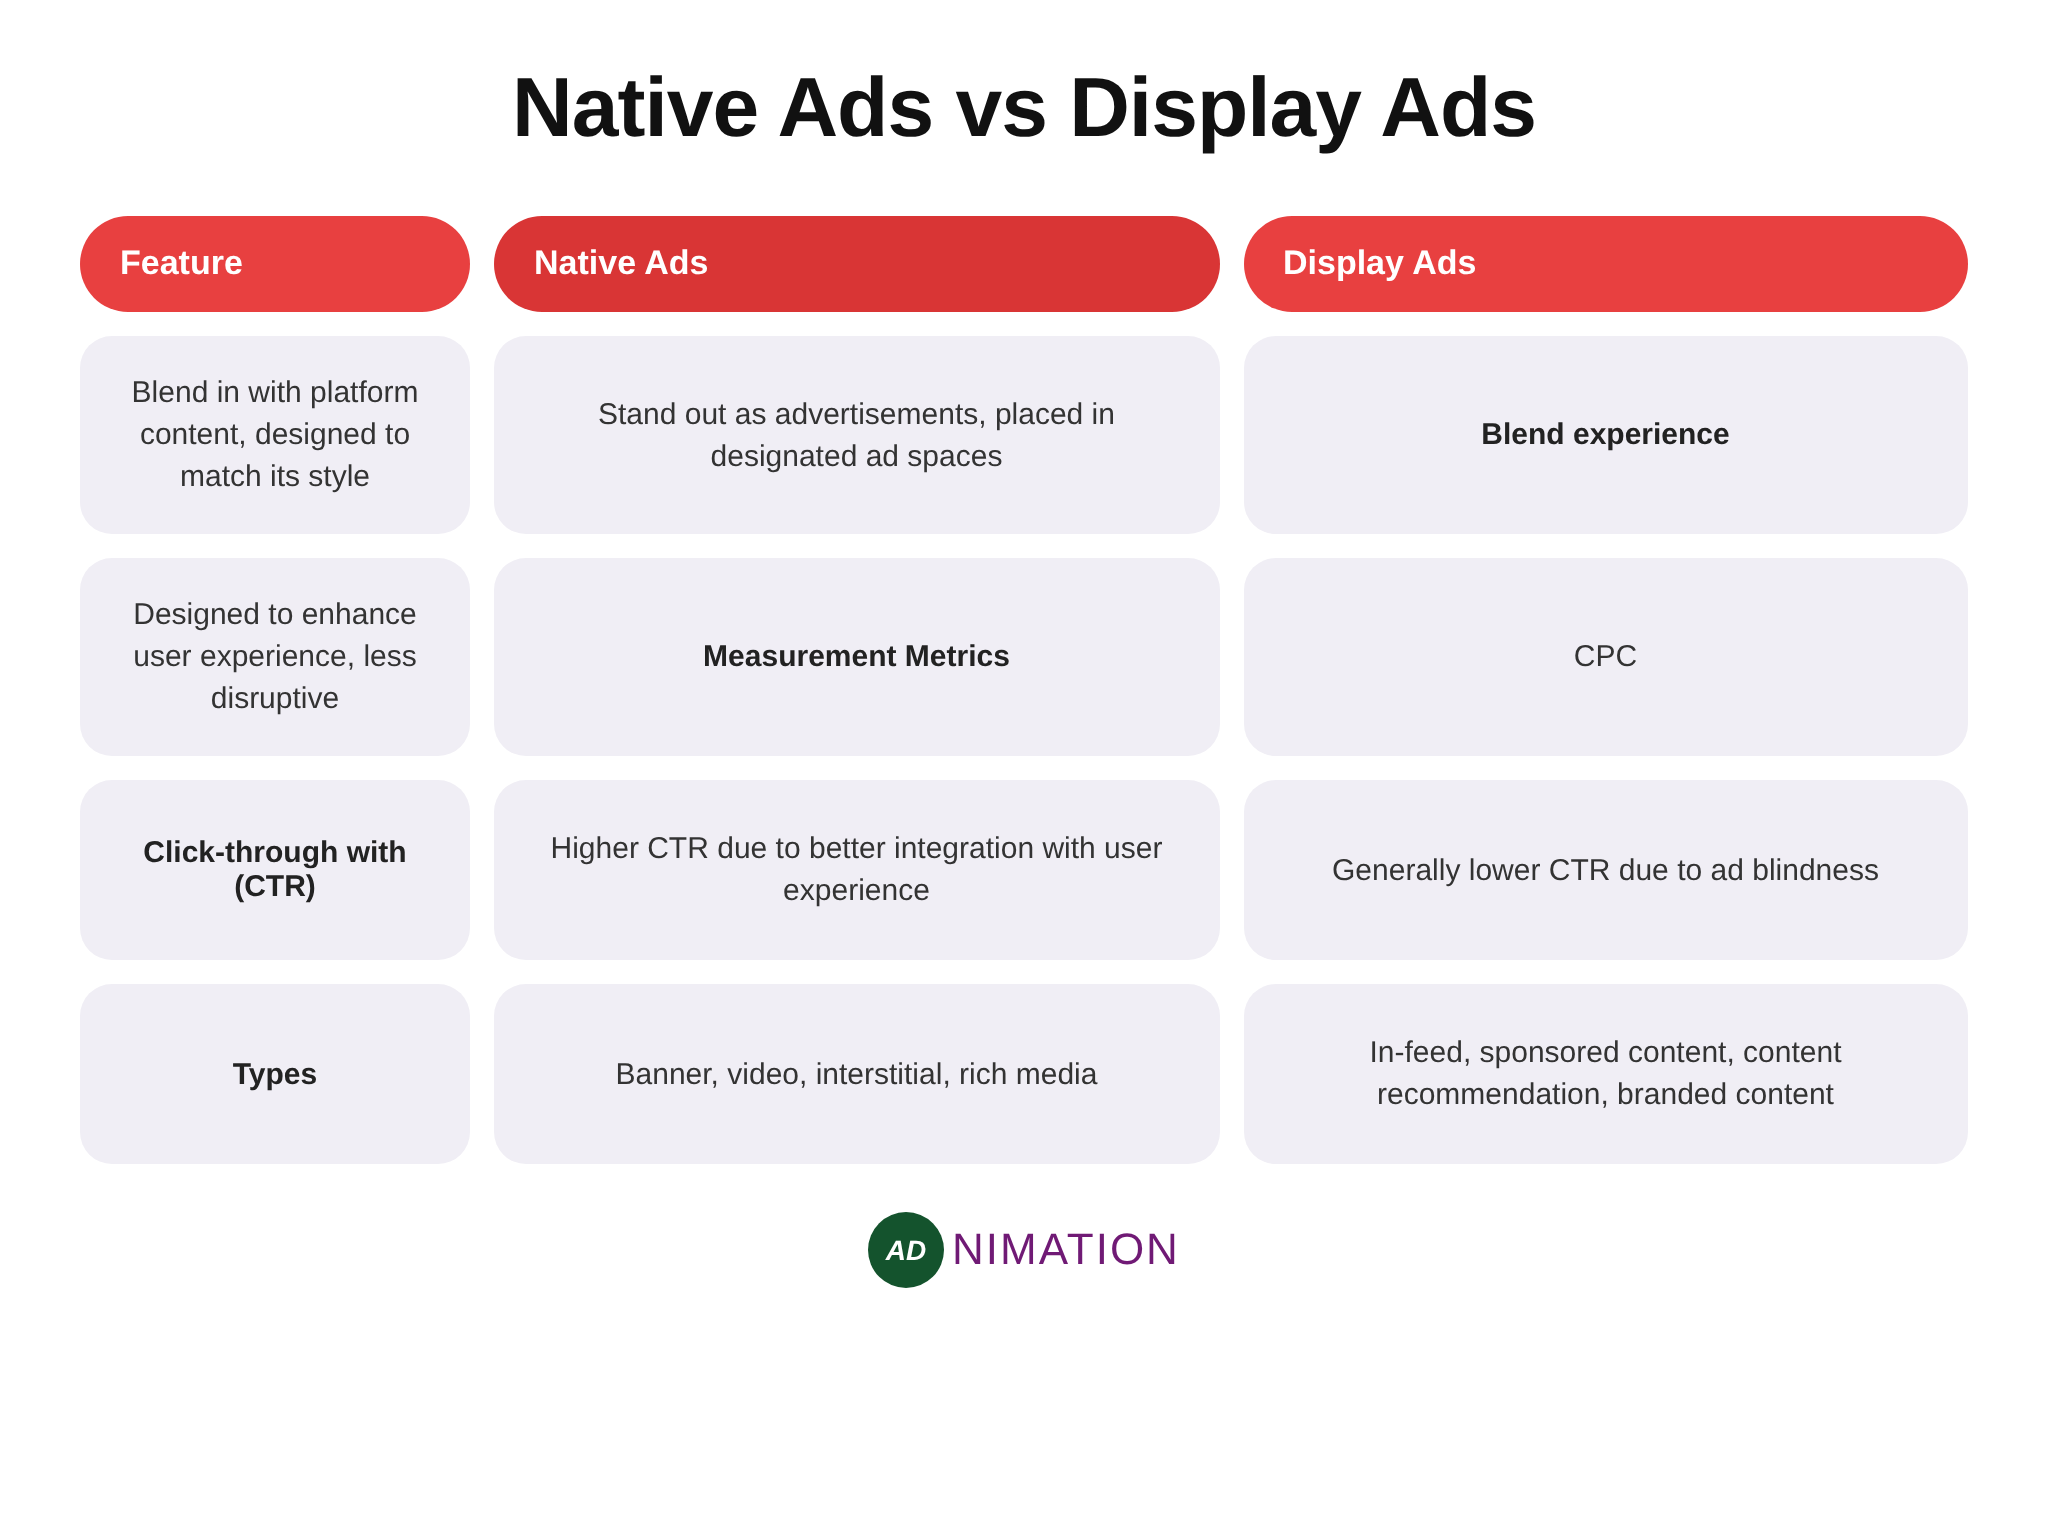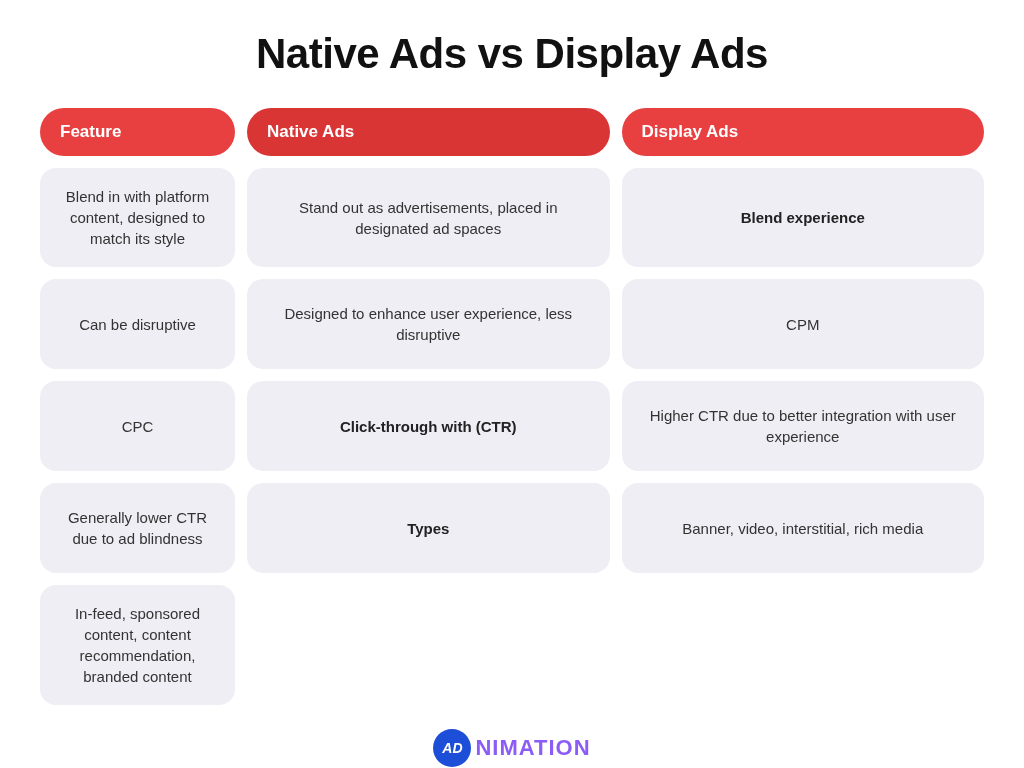--- a/index.html
+++ b/index.html
@@ -89,65 +89,64 @@
 
     
     .footer {
       margin-top: 24px;
       display: flex;
       align-items: center;
       gap: 2px;
     }
 
     .ad-logo {
-      background-color: #1d4ed8;
+      background-color: #14532d;
       border-radius: 50%;
       width: 38px;
       height: 38px;
       display: flex;
       align-items: center;
       justify-content: center;
       color: white;
       font-weight: 900;
       font-size: 13px;
       margin-right: 2px;
     }
 
     .ad-logo span.ad-a {
       font-style: italic;
       font-size: 14px;
     }
 
     .brand-text {
       font-size: 22px;
-      font-weight: 700;
-      color: #8b5cf6;
+      font-weight: 400;
+      color: #701a75;
       letter-spacing: 1px;
     }
   </style>
 </head>
 <body>
 
 <h1>Native Ads vs Display Ads</h1>
 
 <div class="table-wrapper">
   <div class="table-grid">
 
     <div class="header-cell header-feature">Feature</div>
     <div class="header-cell header-native">Native Ads</div>
     <div class="header-cell header-display">Display Ads</div>
 
     <div class="data-cell">Blend in with platform content, designed to match its style</div>
     <div class="data-cell">Stand out as advertisements, placed in designated ad spaces</div>
 
     <div class="feature-cell">Blend experience</div>
-    <div class="data-cell">Can be disruptive</div>
     <div class="data-cell">Designed to enhance user experience, less disruptive</div>
 
-    <div class="data-cell">CPM</div>
+    <div class="feature-cell">Measurement Metrics</div>
     <div class="data-cell">CPC</div>
 
     <div class="feature-cell">Click-through with (CTR)</div>
     <div class="data-cell">Higher CTR due to better integration with user experience</div>
     <div class="data-cell">Generally lower CTR due to ad blindness</div>
 
     <div class="feature-cell">Types</div>
     <div class="data-cell">Banner, video, interstitial, rich media</div>
     <div class="data-cell">In-feed, sponsored content, content recommendation, branded content</div>
 

